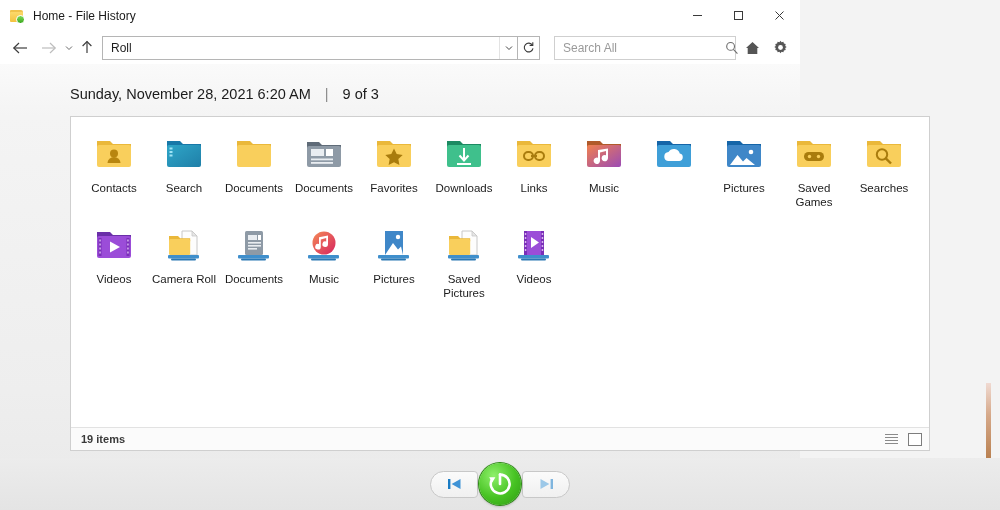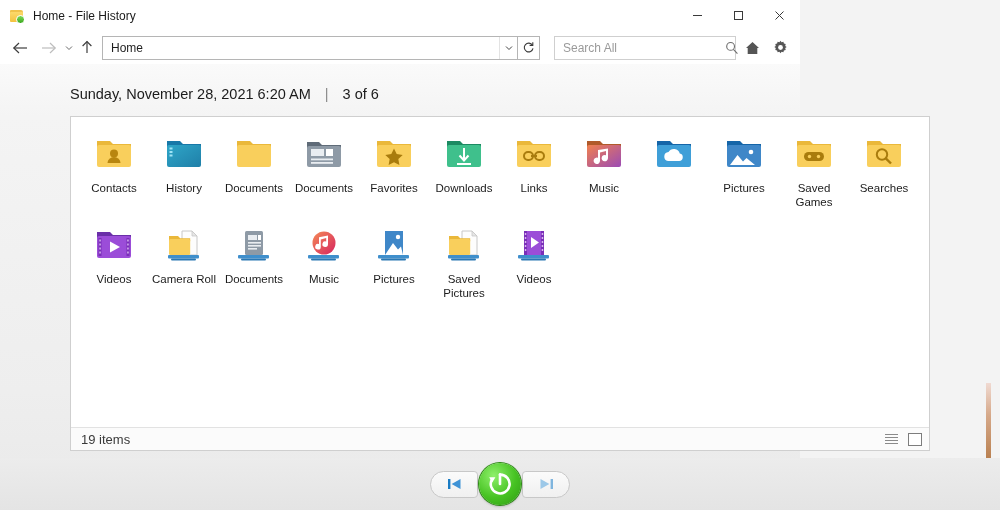--- a/index.html
+++ b/index.html
@@ -126,21 +126,21 @@
   }
   .icon-art { width:44px; height:40px; position:relative; }
   .icon-label {
     margin-top:6px; font-size:11.5px; color:#1c1c1c; text-align:center; line-height:1.25;
     width:72px; word-wrap:break-word;
   }
   .statusbar {
     flex:0 0 23px; height:23px; border-top:1px solid #e2e2e2;
     background:#fbfbfb; display:flex; align-items:center; padding:0 6px 0 10px;
   }
-  .status-text { font-size:13px; color:#3a3a3a; }
+  .status-text { font-size:11px; color:#3a3a3a;font-weight:bold; }
   .view-btns { margin-left:auto; display:flex; align-items:center; gap:6px; }
   .vb { width:17px; height:15px; display:flex; align-items:center; justify-content:center; }
   .vb-lines { width:13px; height:11px; display:flex; flex-direction:column; justify-content:space-between;}
   .vb-lines i { display:block; height:1.6px; background:#8a8a8a; }
   .vb-sq { width:14px; height:13px; border:1.6px solid #7d7d7d; }
   .vb-sq i { display:block; width:100%; height:100%; border:2px solid #fff; background:#fff; box-sizing:border-box;}
 
   
   .transport {
     position:absolute; left:0; bottom:0; width:1000px; height:52px;
@@ -215,21 +215,21 @@
         </svg>
     </div>
     <div class="nav-up">
       <svg width="14" height="15" viewBox="0 0 14 15">
         <path d="M2.6 6 L7 1.6 L11.4 6" fill="none" stroke="#3d3d3d" stroke-width="1.2"></path>
         <line x1="7" y1="1.6" x2="7" y2="13" stroke="#3d3d3d" stroke-width="1.2"></line>
       </svg>
     </div>
 
     <div class="addressbox">
-      <div class="path">Home</div>
+      <div class="path">Roll</div>
       <div class="dd">
         <svg width="8" height="6" viewBox="0 0 8 6">
             <path d="M1 1.5 L4 4.5 L7 1.5" fill="none" stroke="#444" stroke-width="1"></path>
           </svg>
       </div>
     </div>
     <div class="refresh-btn">
       <svg width="13" height="13" viewBox="0 0 13 13">
         <path d="M10.4 4.1 A4.4 4.4 0 1 0 11 7.4" fill="none" stroke="#3a3a3a" stroke-width="1.1"></path>
         <path d="M10.8 1.2 L10.8 4.4 L7.6 4.4" fill="none" stroke="#3a3a3a" stroke-width="1.1"></path>
@@ -255,21 +255,21 @@
       <svg width="15" height="15" viewBox="0 0 15 15">
         <path d="M7.5 0.8 l1.1 1.5 1.8-.5 .5 1.8 1.8 .5 -.5 1.8 1.5 1.1 -1.5 1.1 .5 1.8 -1.8 .5 -.5 1.8 -1.8-.5 -1.1 1.5 -1.1-1.5 -1.8 .5 -.5-1.8 -1.8-.5 .5-1.8 -1.5-1.1 1.5-1.1 -.5-1.8 1.8-.5 .5-1.8 1.8 .5 z" fill="#555"></path>
         <circle cx="7.5" cy="7.5" r="2.4" fill="#fff"></circle>
       </svg>
     </div>
   </div>
 
   <div class="header-line">
     <span>Sunday, November 28, 2021 6:20 AM</span>
     <span class="sep">|</span>
-    <span>3 of 6</span>
+    <span>9 of 3</span>
   </div>
 
   <div class="content-wrap">
     <div class="content-pane">
 
       <div class="icon-grid">
 
         <div class="icon-cell">
           <div class="icon-art">
             <svg width="44" height="40" viewBox="0 0 44 40">
@@ -291,21 +291,21 @@
                   <linearGradient id="gdt" x1="0" y1="0" x2="1" y2="1">
                 <stop offset="0" stop-color="#2fa6c8"></stop>
                     <stop offset="1" stop-color="#1f7fa8"></stop>
               </linearGradient>
                 </defs>
               <rect x="7.5" y="12.5" width="3" height="2" fill="#9fe3f5"></rect>
               <rect x="7.5" y="16" width="3" height="2" fill="#9fe3f5"></rect>
               <rect x="7.5" y="19.5" width="3" height="2" fill="#9fe3f5"></rect>
             </svg>
           </div>
-          <div class="icon-label">History</div>
+          <div class="icon-label">Search</div>
         </div>
 
         <div class="icon-cell">
           <div class="icon-art">
             <svg width="44" height="40" viewBox="0 0 44 40">
               <path d="M5 6 h13 l3 3 h18 v4 H5 z" fill="#eab83a"></path>
               <rect x="5" y="10" width="34" height="22" rx="2" fill="#f9cf5c"></rect>
             </svg>
           </div>
           <div class="icon-label">Documents</div>

